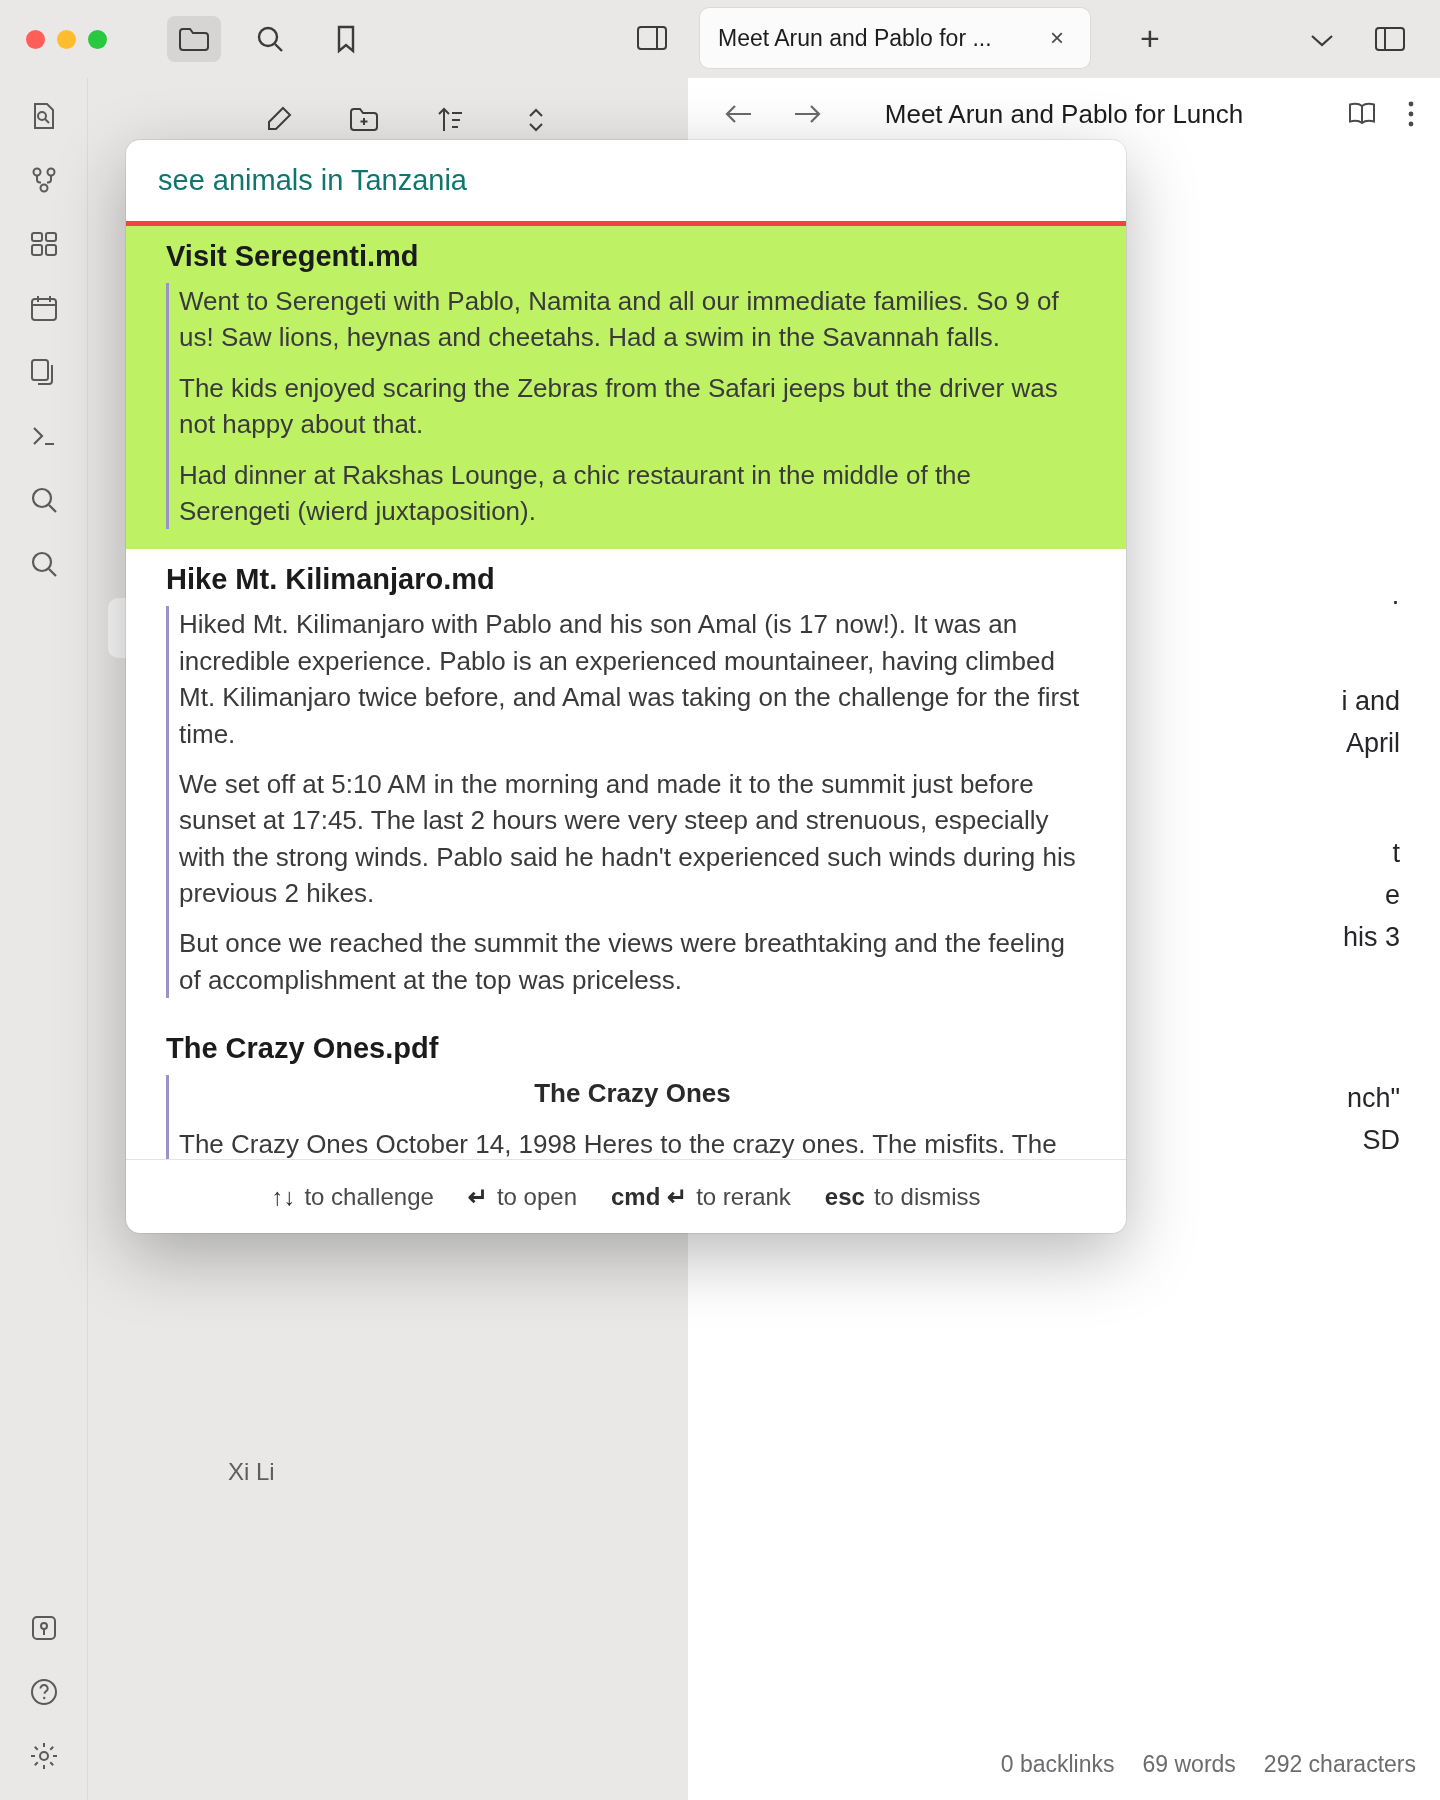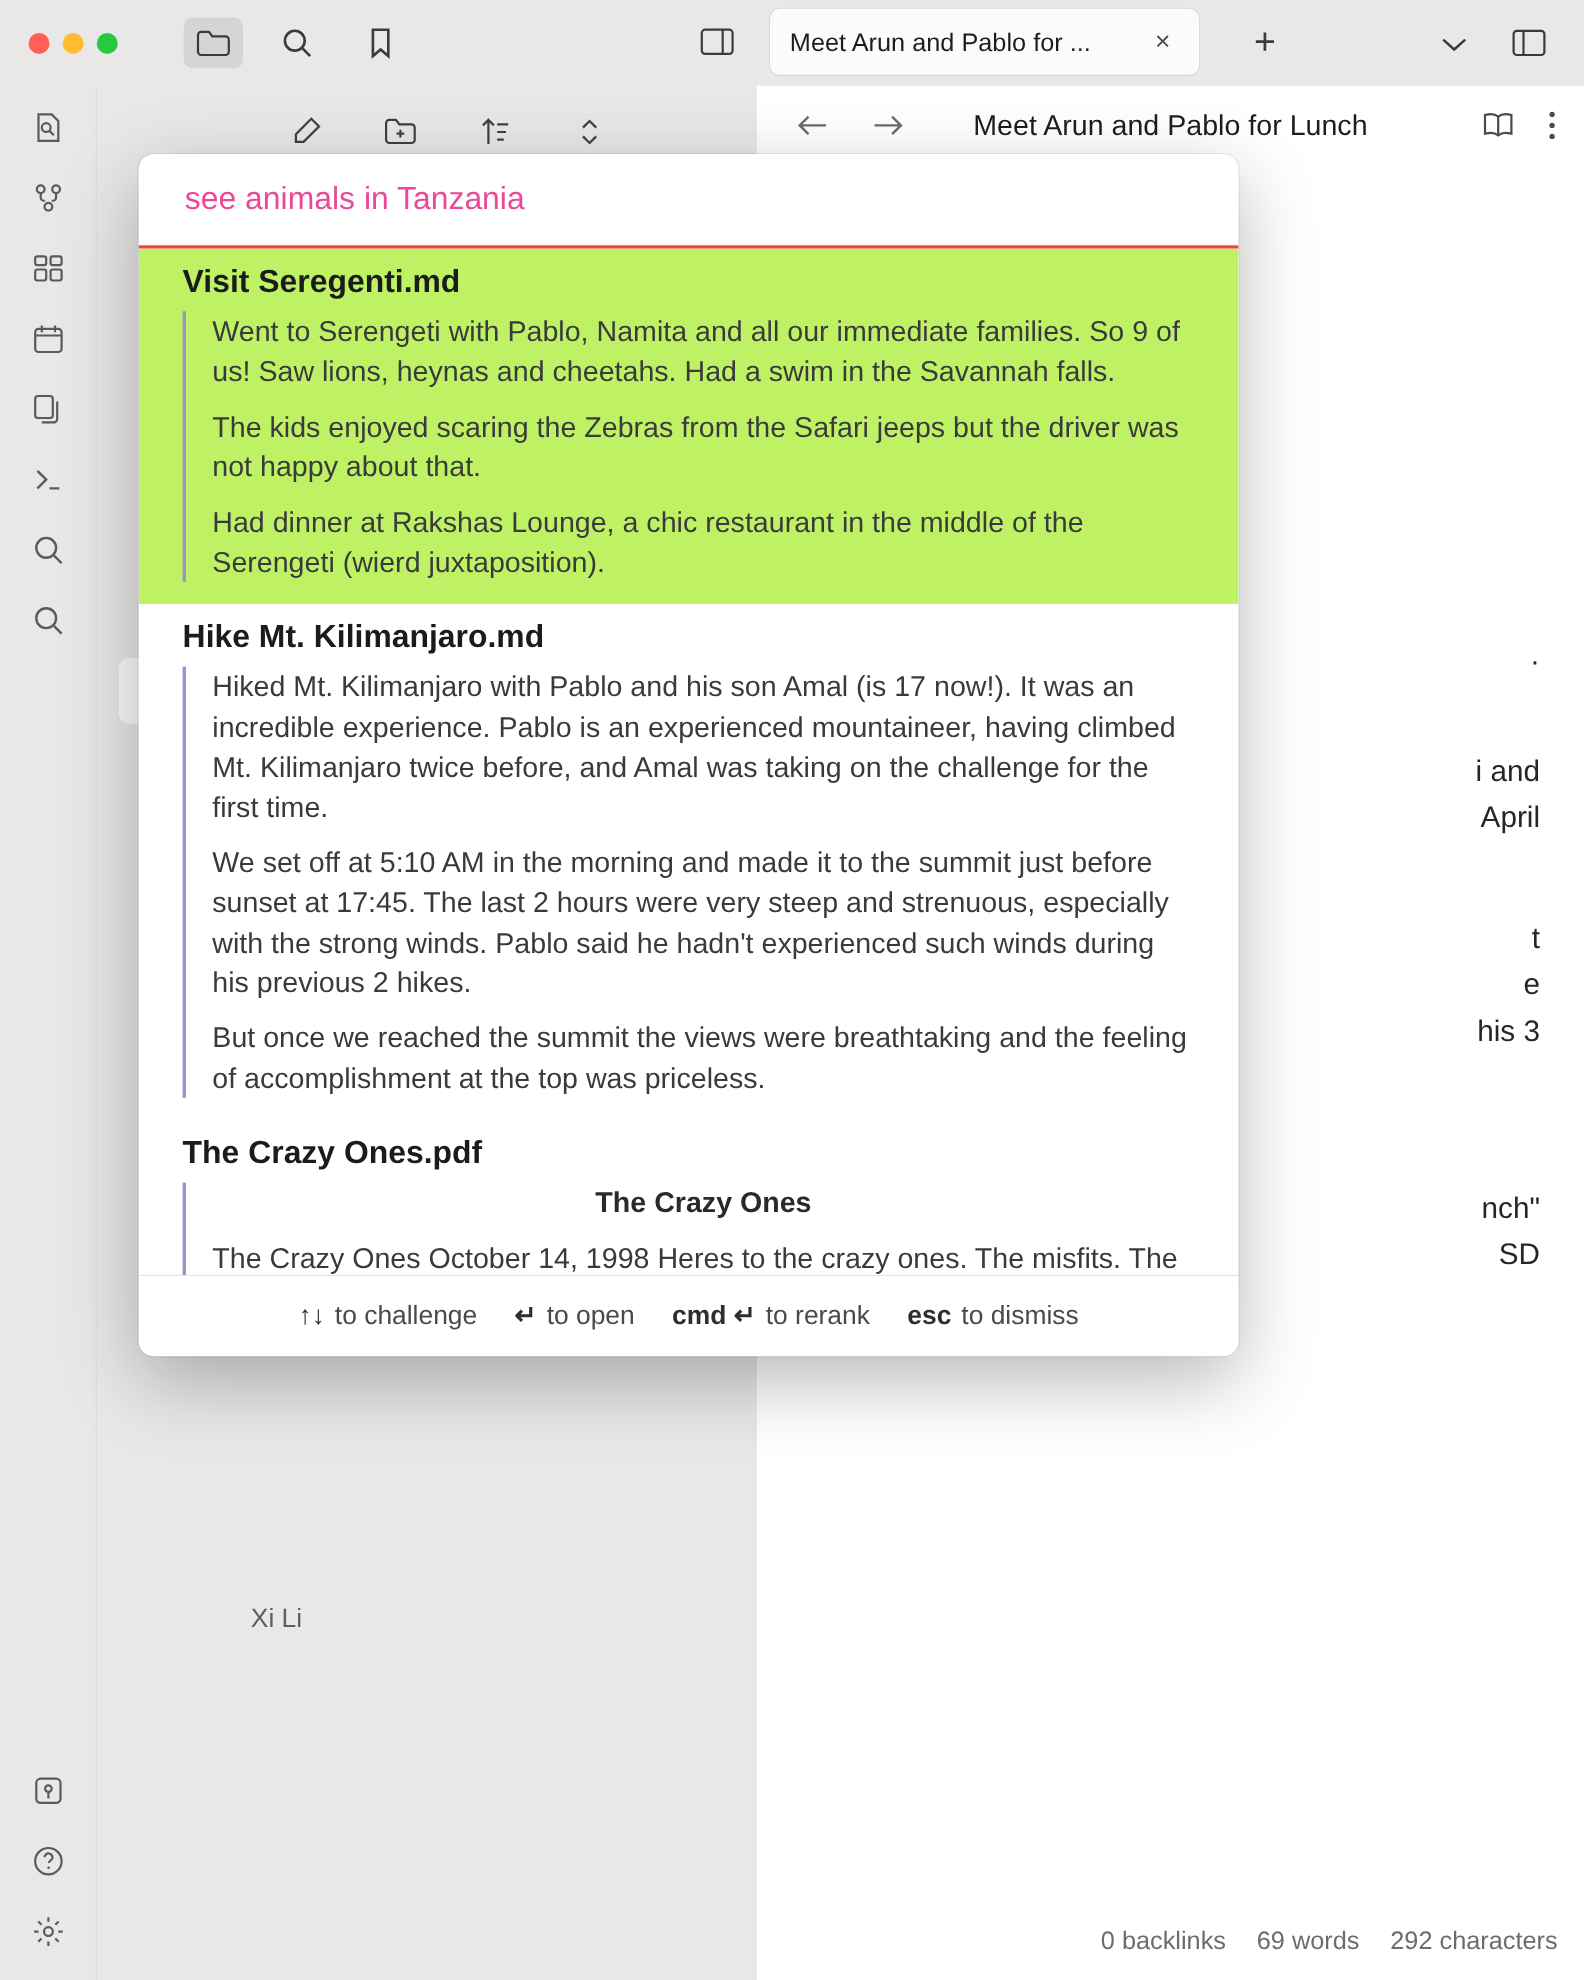--- a/index.html
+++ b/index.html
@@ -177,40 +177,40 @@
     width: 1000px; height: 1093px;
     background: #ffffff;
     border-radius: 14px;
     box-shadow: 0 22px 70px rgba(0,0,0,0.28), 0 0 0 1px rgba(0,0,0,0.07);
     display: flex; flex-direction: column;
     overflow: hidden;
   }
   .ov-query {
     height: 86px; flex: 0 0 86px;
     display: flex; align-items: center;
-    padding: 0 42px;
-    font-size: 29px; color: #ec4899;
-    border-bottom: 3px solid #ef4444;
+    padding: 0 32px;
+    font-size: 29px; color: #0f766e;
+    border-bottom: 5px solid #ef4444;
   }
   .ov-results {
     flex: 1; overflow: hidden; position: relative;
   }
   .result {
     padding: 14px 40px 20px 40px;
   }
   .result.selected {
     background: #bef264;
   }
   .res-title {
     font-size: 29px; font-weight: 700; color: #1b1b1b;
     margin-bottom: 10px;
   }
   .res-body {
     border-left: 3px solid #9a93c8;
-    padding-left: 24px;
+    padding-left: 10px;
   }
   .res-p {
     font-size: 26px; line-height: 1.4; color: #3a3a3c;
     margin-bottom: 14px;
   }
   .res-p:last-child { margin-bottom: 0; }
   .res-p.bold { font-weight: 700; color: #2a2a2c; text-align: center; }
   .ov-footer {
     flex: 0 0 74px; height: 74px;
     border-top: 1px solid #e3e3e3;

